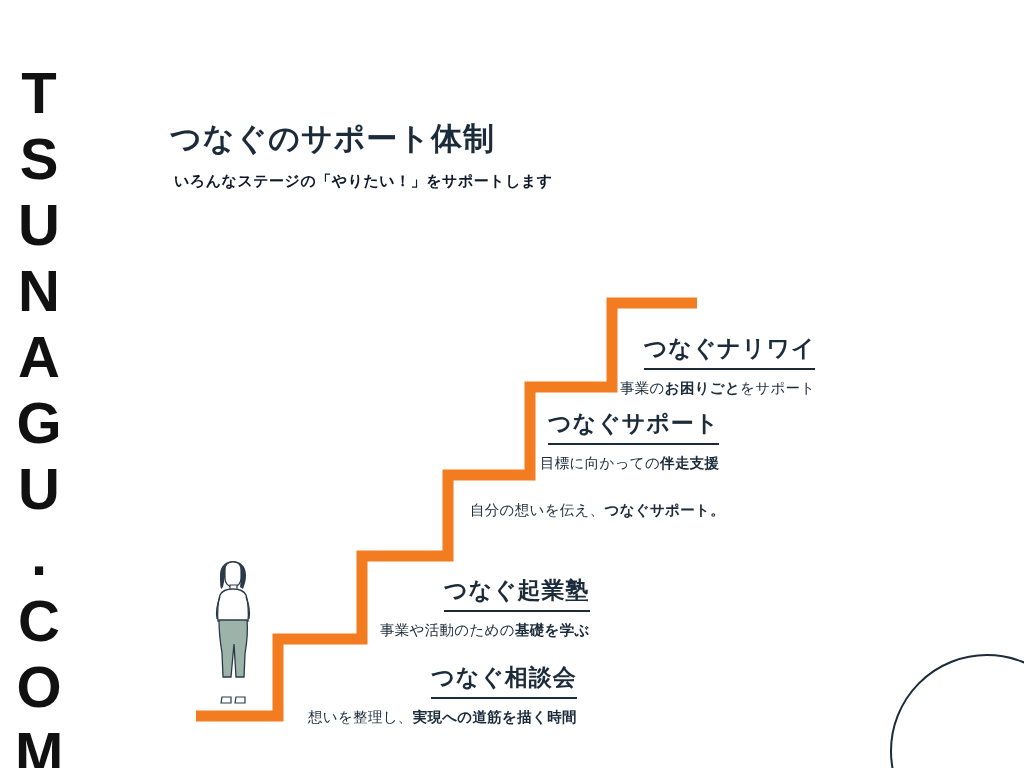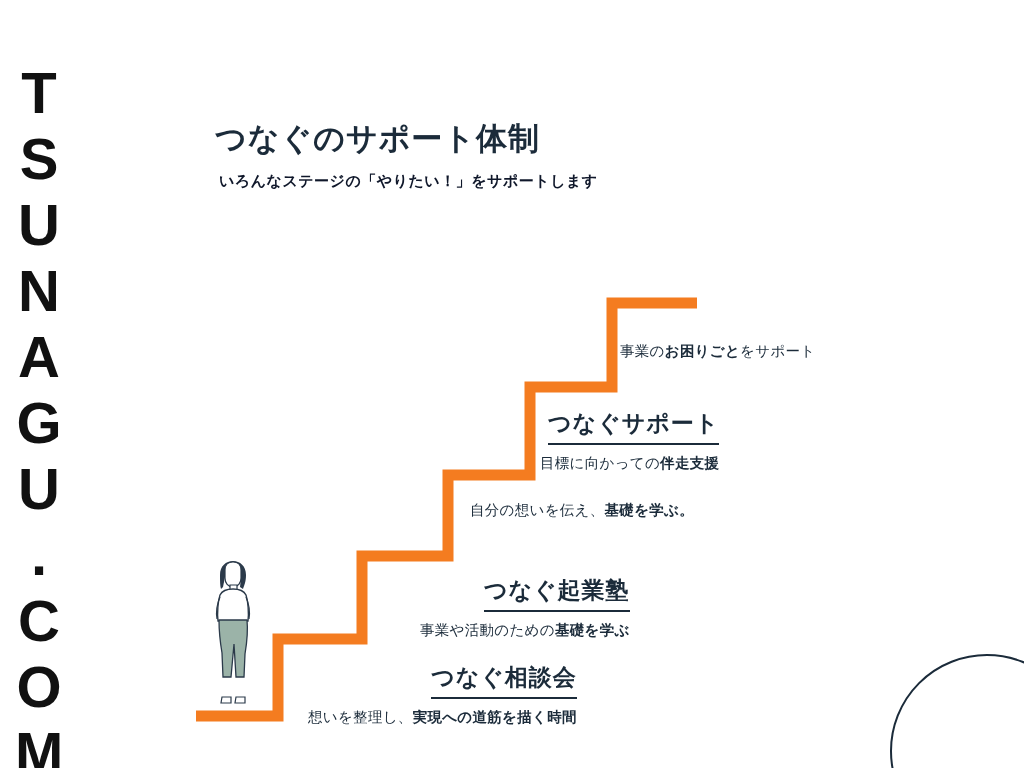--- a/index.html
+++ b/index.html
@@ -37,21 +37,20 @@
     color: #111111;
     font-family: "Liberation Sans", "DejaVu Sans", sans-serif;
     white-space: nowrap;
   }
 
   
   .title-block {
     position: absolute;
     left: 170px;
     top: 118px;
-    margin-left: 45px;
   }
   .page-title {
     font-size: 31px;
     font-weight: 800;
     color: #1b2b3a;
     letter-spacing: 1px;
     margin: 0;
   }
   .page-subtitle {
     margin: 12px 0 0 4px;
@@ -91,21 +90,21 @@
     font-size: 14.5px;
     color: #1b2b3a;
     white-space: nowrap;
     letter-spacing: 0.3px;
   }
   .step-desc b {
     font-weight: 700;
   }
 
   #step-0 { left: 308px; top: 662px; }
-  #step-1 { left: 380px; top: 575px; margin-left: 40px; }
+  #step-1 { left: 380px; top: 575px; }
   #step-2 { left: 470px; top: 492px; }
   #step-3 { left: 540px; top: 408px; }
   #step-4 { left: 620px; top: 333px; }
 
   
   .person {
     position: absolute;
     left: 200px;
     top: 557px;
     width: 66px;
@@ -162,25 +161,26 @@
   <div class="step-name">つなぐ相談会</div>
   <div class="step-desc"><span>想いを整理し、</span><b>実現への道筋を描く時間</b></div>
 </div>
 
 <div class="step" id="step-1">
   <div class="step-name">つなぐ起業塾</div>
   <div class="step-desc"><span>事業や活動のための</span><b>基礎を学ぶ</b></div>
 </div>
 
 <div class="step" id="step-2">
-  <div class="step-desc"><span>自分の想いを伝え、</span><b>基礎を学ぶ。</b></div>
+  <div class="step-desc"><span>自分の想いを伝え、</span><b>つなぐサポート。</b></div>
 </div>
 
 <div class="step" id="step-3">
   <div class="step-name">つなぐサポート</div>
   <div class="step-desc"><span>目標に向かっての</span><b>伴走支援</b></div>
 </div>
 
 <div class="step" id="step-4">
+  <div class="step-name">つなぐナリワイ</div>
   <div class="step-desc"><span>事業の</span><b>お困りごと</b><span>をサポート</span></div>
 </div>
 
 <div class="deco-circle"></div>
 
 </body></html>

